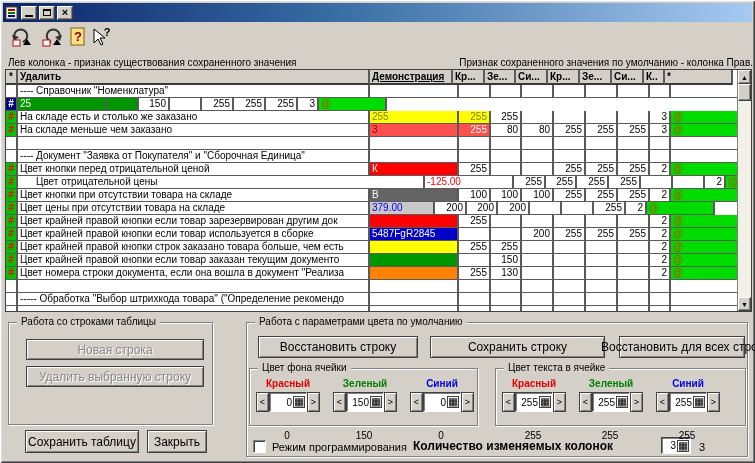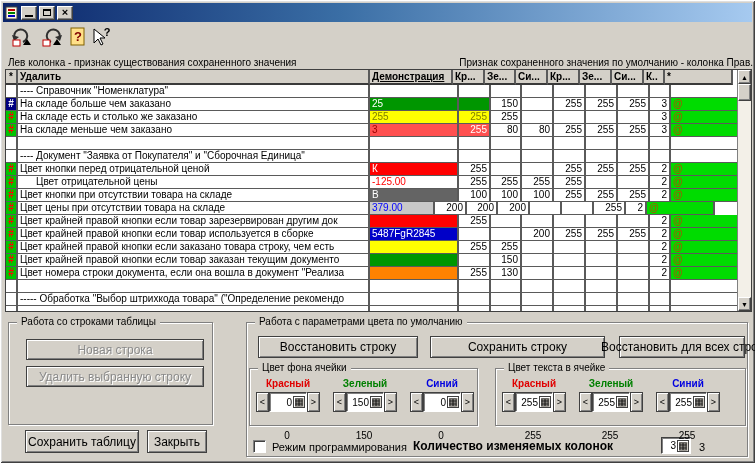--- a/index.html
+++ b/index.html
@@ -173,21 +173,20 @@
         <div class="tc" style="width: 31px;"></div>
         <div class="tc" style="width: 32px;"></div>
         <div class="tc" style="width: 32px;"></div>
         <div class="tc" style="width: 32px;"></div>
         <div class="tc" style="width: 32px;"></div>
         <div class="tc" style="width: 21px;"></div>
         <div class="tc" style="width: 68px;"></div>
       </div>
       <div class="trow">
         <div class="tc mark-sel" style="width: 12px;">#</div>
-        <div class="tc" style="width: 352px;">На складе больше чем заказано</div>
         <div class="tc" style="width: 89px; background: rgb(0, 150, 0); color: rgb(255, 255, 255);">25</div>
         <div class="tc num" style="width: 32px; background: rgb(0, 150, 0); color: rgb(255, 255, 255);"></div>
         <div class="tc num" style="width: 31px;">150</div>
         <div class="tc num" style="width: 32px;"></div>
         <div class="tc num" style="width: 32px;">255</div>
         <div class="tc num" style="width: 32px;">255</div>
         <div class="tc num" style="width: 32px;">255</div>
         <div class="tc num" style="width: 21px;">3</div>
         <div class="tc atcell" style="width: 68px;">@</div>
       </div>
@@ -251,21 +250,21 @@
         <div class="tc num" style="width: 31px;"></div>
         <div class="tc num" style="width: 32px;"></div>
         <div class="tc num" style="width: 32px;">255</div>
         <div class="tc num" style="width: 32px;">255</div>
         <div class="tc num" style="width: 32px;">255</div>
         <div class="tc num" style="width: 21px;">2</div>
         <div class="tc atcell" style="width: 68px;">@</div>
       </div>
       <div class="trow">
         <div class="tc mark-std" style="width: 12px;">#</div>
-        <div class="tc" style="width: 352px; padding-left: 18px;">Цвет отрицательной цены</div>
+        <div class="tc" style="width: 407px; padding-left: 18px;">Цвет отрицательной цены</div>
         <div class="tc" style="width: 89px; background: rgb(255, 255, 255); color: rgb(255, 0, 0);">-125.00</div>
         <div class="tc num" style="width: 32px;">255</div>
         <div class="tc num" style="width: 31px;">255</div>
         <div class="tc num" style="width: 32px;">255</div>
         <div class="tc num" style="width: 32px;">255</div>
         <div class="tc num" style="width: 32px;"></div>
         <div class="tc num" style="width: 32px;"></div>
         <div class="tc num" style="width: 21px;">2</div>
         <div class="tc atcell" style="width: 68px;">@</div>
       </div>
@@ -316,21 +315,21 @@
         <div class="tc num" style="width: 31px;"></div>
         <div class="tc num" style="width: 32px;">200</div>
         <div class="tc num" style="width: 32px;">255</div>
         <div class="tc num" style="width: 32px;">255</div>
         <div class="tc num" style="width: 32px;">255</div>
         <div class="tc num" style="width: 21px;">2</div>
         <div class="tc atcell" style="width: 68px;">@</div>
       </div>
       <div class="trow">
         <div class="tc mark-std" style="width: 12px;">#</div>
-        <div class="tc" style="width: 352px;">Цвет крайней правой кнопки если заказано товара строку, чем есть</div>
+        <div class="tc" style="width: 352px;">Цвет крайней правой кнопки строк заказано товара больше, чем есть</div>
         <div class="tc" style="width: 89px; background: rgb(255, 255, 0); color: rgb(0, 0, 0);"></div>
         <div class="tc num" style="width: 32px;">255</div>
         <div class="tc num" style="width: 31px;">255</div>
         <div class="tc num" style="width: 32px;"></div>
         <div class="tc num" style="width: 32px;"></div>
         <div class="tc num" style="width: 32px;"></div>
         <div class="tc num" style="width: 32px;"></div>
         <div class="tc num" style="width: 21px;">2</div>
         <div class="tc atcell" style="width: 68px;">@</div>
       </div>

